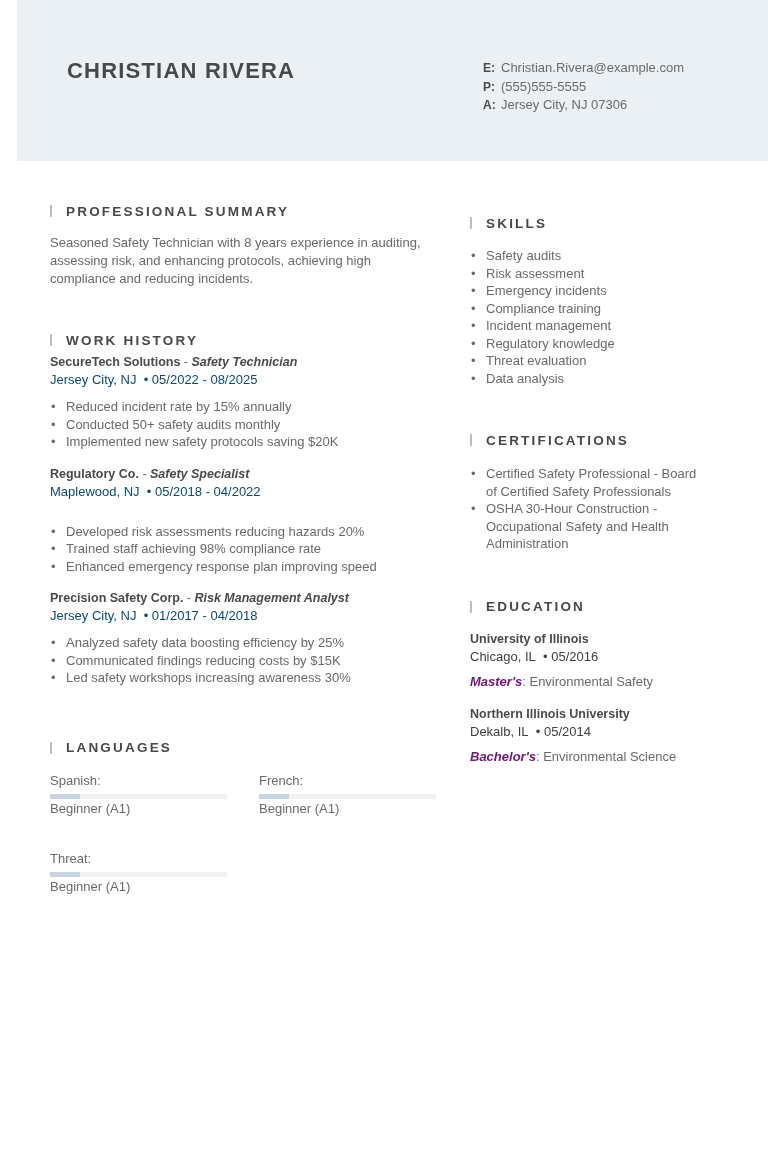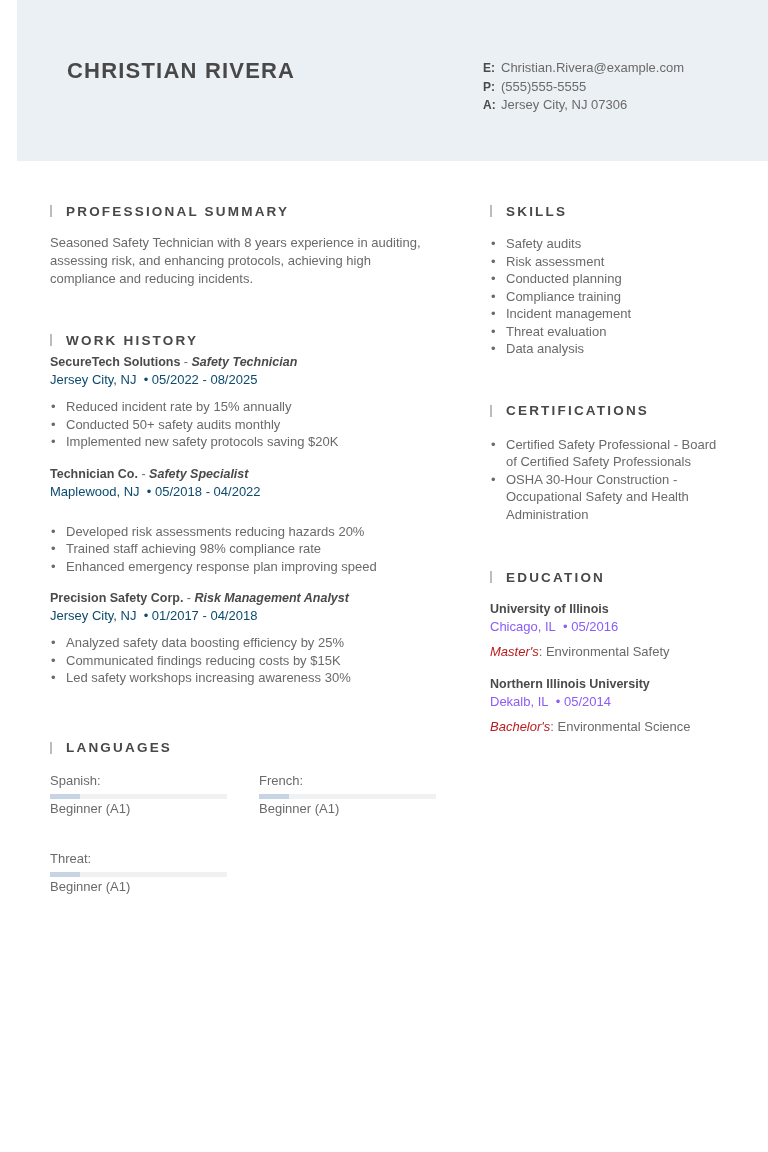--- a/index.html
+++ b/index.html
@@ -4,41 +4,41 @@
 <style>
   * { box-sizing: border-box; margin: 0; padding: 0; }
   html, body { width: 768px; height: 1152px; background: #ffffff; }
   body { font-family: "Liberation Sans", "DejaVu Sans", sans-serif; color: #5a5a5a; position: relative; overflow: hidden; }
   .header { position: absolute; left: 17px; top: 0; width: 768px; height: 161px; background: #ebf0f4; padding-left: 36px; }
   .name { position: absolute; left: 50px; top: 58px; font-size: 22px; font-weight: bold; letter-spacing: 1.2px; color: #484848; }
   .contact { position: absolute; left: 466px; top: 59px; font-size: 13px; line-height: 17.5px; color: #6a6a6a; }
   .contact .row { white-space: nowrap; }
   .contact .lbl { font-weight: bold; color: #4a4a4a; display: inline-block; width: 18px; font-size: 12px; }
   .col-left { position: absolute; left: 50px; top: 200px; width: 380px; }
-  .col-right { position: absolute; left: 470px; top: 200px; width: 260px; margin-left: 20px; }
+  .col-right { position: absolute; left: 470px; top: 212px; width: 260px; }
   .section { margin-bottom: 0; }
   .sec-title { display: flex; align-items: center; font-size: 13.5px; font-weight: bold; letter-spacing: 2.2px; color: #484848; height: 22px; }
   .sec-bar { display: inline-block; width: 2px; height: 12px; background: #bdbdbd; margin-right: 14px; }
   .p { font-size: 13px; line-height: 18px; color: #6a6a6a; }
   ul.bul { list-style: none; font-size: 13px; line-height: 17.5px; color: #6a6a6a; }
   ul.bul li { position: relative; padding-left: 16px; }
   ul.bul li::before { content: "•"; position: absolute; left: 1px; top: 0; color: #6a6a6a; }
   .job-head { font-size: 12.5px; font-weight: bold; color: #4a4a4a; line-height: 18px; }
   .job-head .role { font-style: italic; }
   .job-head .sep { font-weight: normal; color: #6a6a6a; }
   .job-meta { font-size: 13px; color: #0c4a6e; line-height: 18px; }
   .lang-grid { display: grid; grid-template-columns: 177px 177px; column-gap: 19px; row-gap: 7px; gap: 32px; }
   .lang-name { font-size: 13px; color: #6a6a6a; line-height: 17px; }
   .lang-bar { height: 5px; background: #f0f1f3; margin-top: 5px; position: relative; }
   .lang-fill { position: absolute; left: 0; top: 0; height: 5px; background: #c6d4e3; }
   .lang-level { font-size: 13px; color: #6a6a6a; line-height: 18px; margin-top: 1px; }
   .edu-school { font-size: 12.5px; font-weight: bold; color: #4a4a4a; line-height: 18px; }
-  .edu-meta { font-size: 13px; color: #8b5cf6; line-height: 18px; }
+  .edu-meta { font-size: 13px; color: #404040; line-height: 18px; }
   .edu-degree { font-size: 13px; color: #6a6a6a; line-height: 18px; margin-top: 7px; }
-  .edu-degree .deg { font-weight: normal; font-style: italic; color: #b91c1c; }
+  .edu-degree .deg { font-weight: bold; font-style: italic; color: #701a75; }
 </style>
 </head>
 <body>
 
 <div class="header">
   <div class="name">CHRISTIAN RIVERA</div>
   <div class="contact">
     <div class="row"><span class="lbl">E:</span><span>Christian.Rivera@example.com</span></div>
     <div class="row"><span class="lbl">P:</span><span>(555)555-5555</span></div>
     <div class="row"><span class="lbl">A:</span><span>Jersey City, NJ 07306</span></div>
@@ -64,21 +64,21 @@
       <div class="job-head"><span>SecureTech Solutions</span><span class="sep"> - </span><span class="role">Safety Technician</span></div>
       <div class="job-meta"><span>Jersey City, NJ</span>&nbsp; <span>•</span> <span>05/2022 - 08/2025</span></div>
       <ul class="bul" style="margin-top:9px;">
         <li>Reduced incident rate by 15% annually</li>
         <li>Conducted 50+ safety audits monthly</li>
         <li>Implemented new safety protocols saving $20K</li>
       </ul>
     </div>
 
     <div style="margin-top:14px;">
-      <div class="job-head"><span>Technician Co.</span><span class="sep"> - </span><span class="role">Safety Specialist</span></div>
+      <div class="job-head"><span>Regulatory Co.</span><span class="sep"> - </span><span class="role">Safety Specialist</span></div>
       <div class="job-meta"><span>Maplewood, NJ</span>&nbsp; <span>•</span> <span>05/2018 - 04/2022</span></div>
       <ul class="bul" style="margin-top:22px;">
         <li>Developed risk assessments reducing hazards 20%</li>
         <li>Trained staff achieving 98% compliance rate</li>
         <li>Enhanced emergency response plan improving speed</li>
       </ul>
     </div>
 
     <div style="margin-top:14px;">
       <div class="job-head"><span>Precision Safety Corp.</span><span class="sep"> - </span><span class="role">Risk Management Analyst</span></div>
@@ -124,23 +124,24 @@
 
 <div class="col-right">
   <div class="section">
     <div class="sec-title">
         <span class="sec-bar"></span>
         <span>SKILLS</span>
       </div>
     <ul class="bul" style="margin-top:13px;">
       <li>Safety audits</li>
       <li>Risk assessment</li>
-      <li>Conducted planning</li>
+      <li>Emergency incidents</li>
       <li>Compliance training</li>
       <li>Incident management</li>
+      <li>Regulatory knowledge</li>
       <li>Threat evaluation</li>
       <li>Data analysis</li>
     </ul>
   </div>
 
   <div class="section" style="margin-top:42px;">
     <div class="sec-title">
         <span class="sec-bar"></span>
         <span>CERTIFICATIONS</span>
       </div>

